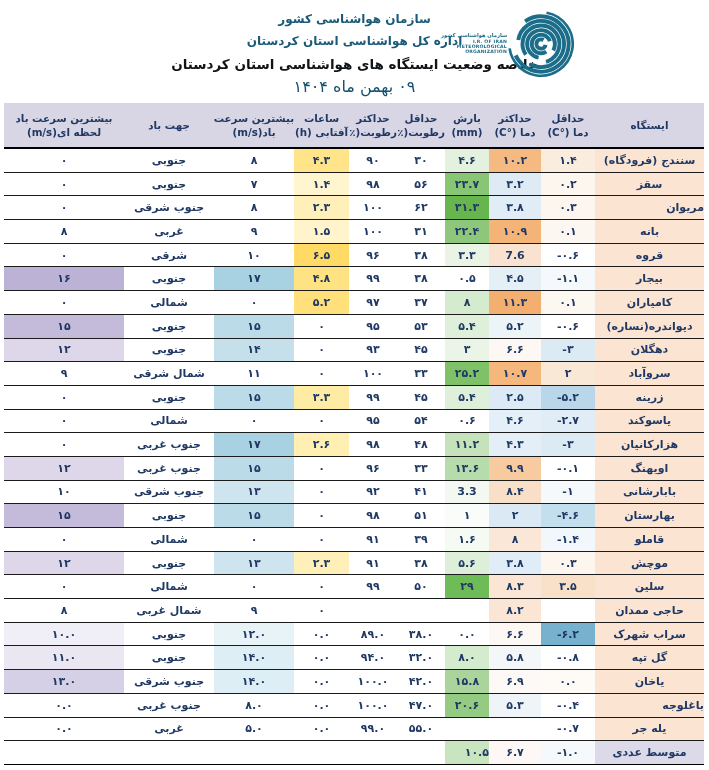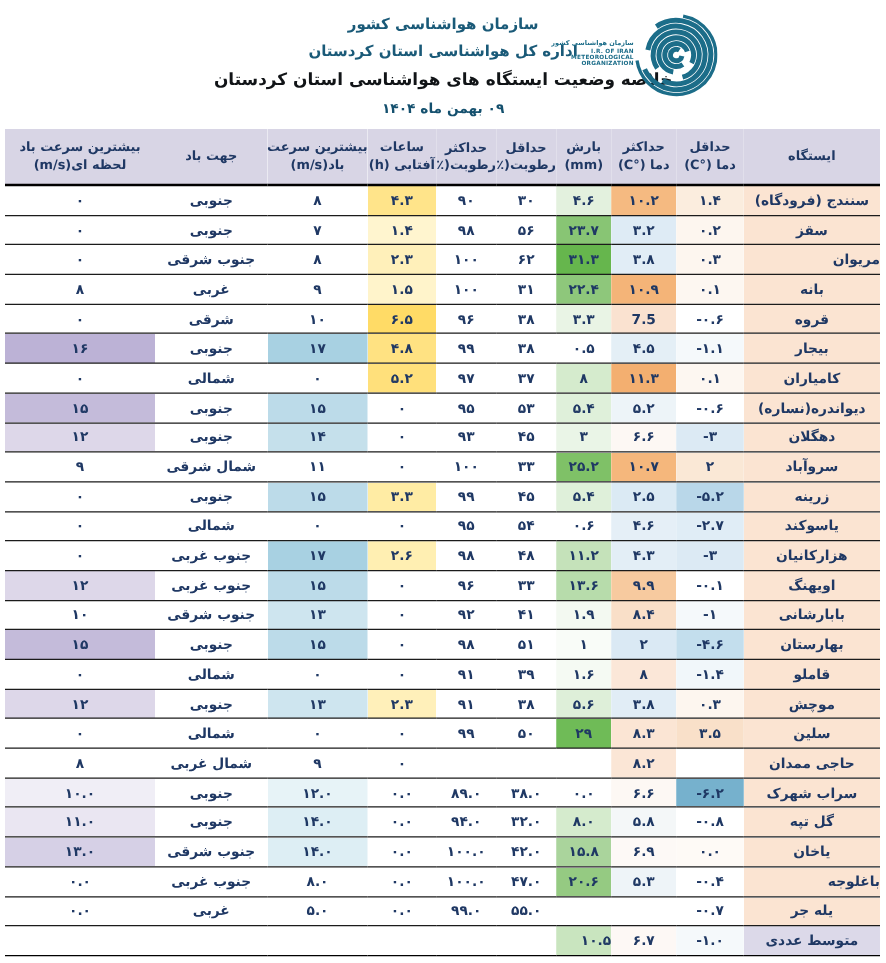--- a/index.html
+++ b/index.html
@@ -11,21 +11,21 @@
     overflow:hidden;
   }
   
   .letterhead{position:relative;height:103px;}
   .titles{
     position:absolute;top:8px;right:150px;left:150px;
     text-align:center;direction:rtl;
   }
   .titles .org1,.titles .org2{color:#1A5A78;font-weight:700;font-size:12px;line-height:22px;}
   .titles .main-title{color:#111417;font-weight:700;font-size:13.5px;line-height:24px;}
-  .titles .date-line{color:#14506E;font-weight:700;font-size:11px;line-height:21px;}
+  .titles .date-line{color:#14506E;font-weight:400;font-size:16px;line-height:21px;}
   .logo{
     position:absolute;top:4px;left:474px;width:100px;height:80px;
     display:flex;align-items:center;justify-content:flex-end;gap:1px;
   }
   .logo-captions{
     text-align:right;color:#1C6D89;font-weight:700;
     line-height:5.4px;white-space:nowrap;
   }
   .logo-captions .cap-fa{font-size:5.2px;}
   .logo-captions .cap-en{font-size:4.6px;letter-spacing:.2px;}
@@ -185,21 +185,21 @@
           <td data-name="cell-rhmin"><span class="num" data-name="cell-value">۳۱</span></td>
           <td data-name="cell-rhmax"><span class="num" data-name="cell-value">۱۰۰</span></td>
           <td data-name="cell-sun" style="background: rgb(255, 244, 203);"><span class="num" data-name="cell-value">۱.۵</span></td>
           <td data-name="cell-wind"><span class="num" data-name="cell-value">۹</span></td>
           <td data-name="cell-dir"><span data-name="cell-value">غربی</span></td>
           <td data-name="cell-gust"><span class="num" data-name="cell-value">۸</span></td>
         </tr>
         <tr data-name="table-row">
           <td data-name="cell-station" style="background: rgb(251, 228, 210);"><span data-name="station-name">قروه</span></td>
           <td data-name="cell-tmin"><span class="num" data-name="cell-value">-۰.۶</span></td>
-          <td data-name="cell-tmax" style="background: rgb(250, 226, 208);"><span class="num" data-name="cell-value">7.5</span></td>
+          <td data-name="cell-tmax" style="background: rgb(250, 226, 208);"><span class="num" data-name="cell-value">7.6</span></td>
           <td data-name="cell-precip" style="background: rgb(233, 244, 229);"><span class="num" data-name="cell-value">۳.۳</span></td>
           <td data-name="cell-rhmin"><span class="num" data-name="cell-value">۳۸</span></td>
           <td data-name="cell-rhmax"><span class="num" data-name="cell-value">۹۶</span></td>
           <td data-name="cell-sun" style="background: rgb(255, 219, 102);"><span class="num" data-name="cell-value">۶.۵</span></td>
           <td data-name="cell-wind"><span class="num" data-name="cell-value">۱۰</span></td>
           <td data-name="cell-dir"><span data-name="cell-value">شرقی</span></td>
           <td data-name="cell-gust"><span class="num" data-name="cell-value">۰</span></td>
         </tr>
         <tr data-name="table-row">
           <td data-name="cell-station" style="background: rgb(251, 228, 210);"><span data-name="station-name">بیجار</span></td>
@@ -306,21 +306,21 @@
           <td data-name="cell-rhmax"><span class="num" data-name="cell-value">۹۶</span></td>
           <td data-name="cell-sun"><span class="num" data-name="cell-value">۰</span></td>
           <td data-name="cell-wind" style="background: rgb(188, 219, 233);"><span class="num" data-name="cell-value">۱۵</span></td>
           <td data-name="cell-dir"><span data-name="cell-value">جنوب غربی</span></td>
           <td data-name="cell-gust" style="background: rgb(221, 215, 233);"><span class="num" data-name="cell-value">۱۲</span></td>
         </tr>
         <tr data-name="table-row">
           <td data-name="cell-station" style="background: rgb(251, 228, 210);"><span data-name="station-name">بابارشانی</span></td>
           <td data-name="cell-tmin" style="background: rgb(245, 249, 251);"><span class="num" data-name="cell-value">-۱</span></td>
           <td data-name="cell-tmax" style="background: rgb(249, 223, 200);"><span class="num" data-name="cell-value">۸.۴</span></td>
-          <td data-name="cell-precip" style="background: rgb(243, 249, 241);"><span class="num" data-name="cell-value">۱.۹</span></td>
+          <td data-name="cell-precip" style="background: rgb(243, 249, 241);"><span class="num" data-name="cell-value">3.3</span></td>
           <td data-name="cell-rhmin"><span class="num" data-name="cell-value">۴۱</span></td>
           <td data-name="cell-rhmax"><span class="num" data-name="cell-value">۹۲</span></td>
           <td data-name="cell-sun"><span class="num" data-name="cell-value">۰</span></td>
           <td data-name="cell-wind" style="background: rgb(206, 229, 239);"><span class="num" data-name="cell-value">۱۳</span></td>
           <td data-name="cell-dir"><span data-name="cell-value">جنوب شرقی</span></td>
           <td data-name="cell-gust"><span class="num" data-name="cell-value">۱۰</span></td>
         </tr>
         <tr data-name="table-row">
           <td data-name="cell-station" style="background: rgb(251, 228, 210);"><span data-name="station-name">بهارستان</span></td>
           <td data-name="cell-tmin" style="background: rgb(195, 222, 237);"><span class="num" data-name="cell-value">-۴.۶</span></td>

